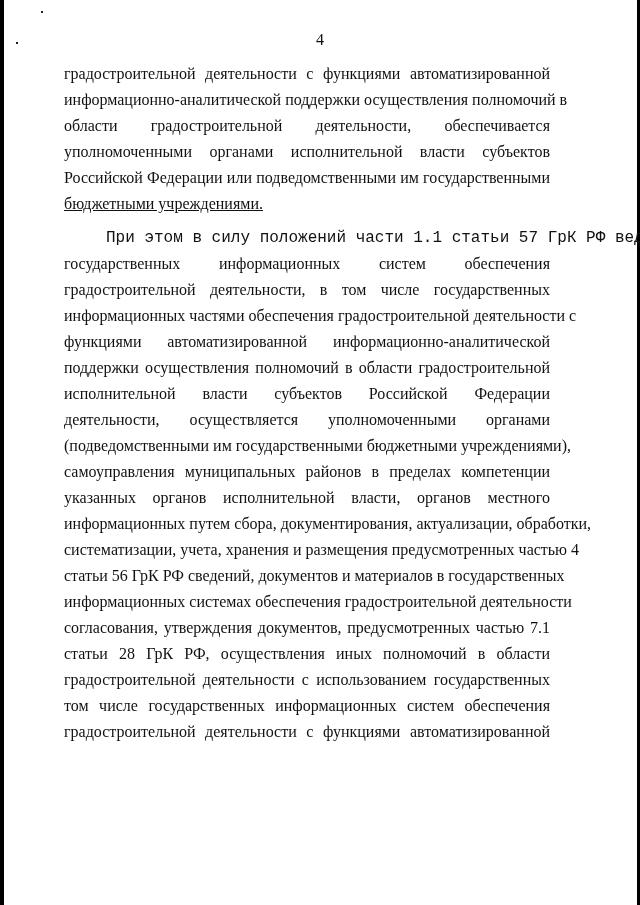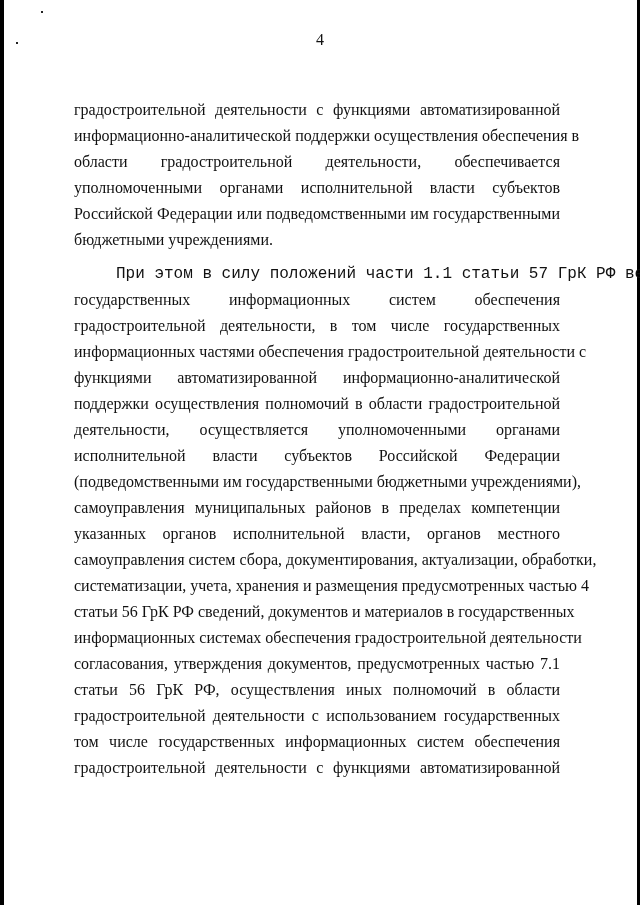--- a/index.html
+++ b/index.html
@@ -36,36 +36,36 @@
     position: absolute;
     top: 30px;
     left: 0;
     width: 640px;
     text-align: center;
     font-size: 16px;
     line-height: 20px;
   }
   .content {
     position: absolute;
-    left: 74px;
+    left: 64px;
     top: 61px;
     width: 486px;
-    margin-top: 36px;
   }
   .line {
     display: block;
     height: 26px;
     line-height: 26px;
     font-size: 16px;
     white-space: nowrap;
     text-align: justify;
     text-align-last: justify;
   }
   .line.last {
     text-align-last: left;
+    text-decoration: underline;
   }
   .line.indent {
     padding-left: 42px;
     font-family: Liberation Mono, monospace;
   }
   .gap {
     height: 8px;
   }
 </style>
 </head>
@@ -74,42 +74,42 @@
 <div class="edge-left"></div>
 <div class="edge-right"></div>
 <div class="speck" style="left:41px; top:11px;"></div>
 <div class="speck" style="left:16px; top:42px;"></div>
 
 <div class="page-number">4</div>
 
 <div class="content">
   <div>
     <span class="line">градостроительной деятельности с функциями автоматизированной</span>
-    <span class="line">информационно-аналитической поддержки осуществления обеспечения в</span>
+    <span class="line">информационно-аналитической поддержки осуществления полномочий в</span>
     <span class="line">области градостроительной деятельности, обеспечивается</span>
     <span class="line">уполномоченными органами исполнительной власти субъектов</span>
     <span class="line">Российской Федерации или подведомственными им государственными</span>
     <span class="line last">бюджетными учреждениями.</span>
   </div>
   <div class="gap"></div>
   <div>
     <span class="line indent">При этом в силу положений части 1.1 статьи 57 ГрК РФ ведение</span>
     <span class="line">государственных информационных систем обеспечения</span>
     <span class="line">градостроительной деятельности, в том числе государственных</span>
     <span class="line">информационных частями обеспечения градостроительной деятельности с</span>
     <span class="line">функциями автоматизированной информационно-аналитической</span>
     <span class="line">поддержки осуществления полномочий в области градостроительной</span>
+    <span class="line">исполнительной власти субъектов Российской Федерации</span>
     <span class="line">деятельности, осуществляется уполномоченными органами</span>
-    <span class="line">исполнительной власти субъектов Российской Федерации</span>
     <span class="line">(подведомственными им государственными бюджетными учреждениями),</span>
     <span class="line">самоуправления муниципальных районов в пределах компетенции</span>
     <span class="line">указанных органов исполнительной власти, органов местного</span>
-    <span class="line">самоуправления систем сбора, документирования, актуализации, обработки,</span>
+    <span class="line">информационных путем сбора, документирования, актуализации, обработки,</span>
     <span class="line">систематизации, учета, хранения и размещения предусмотренных частью 4</span>
     <span class="line">статьи 56 ГрК РФ сведений, документов и материалов в государственных</span>
     <span class="line">информационных системах обеспечения градостроительной деятельности</span>
     <span class="line">согласования, утверждения документов, предусмотренных частью 7.1</span>
-    <span class="line">статьи 56 ГрК РФ, осуществления иных полномочий в области</span>
+    <span class="line">статьи 28 ГрК РФ, осуществления иных полномочий в области</span>
     <span class="line">градостроительной деятельности с использованием государственных</span>
     <span class="line">том числе государственных информационных систем обеспечения</span>
     <span class="line">градостроительной деятельности с функциями автоматизированной</span>
   </div>
 </div>
 
 </body></html>

